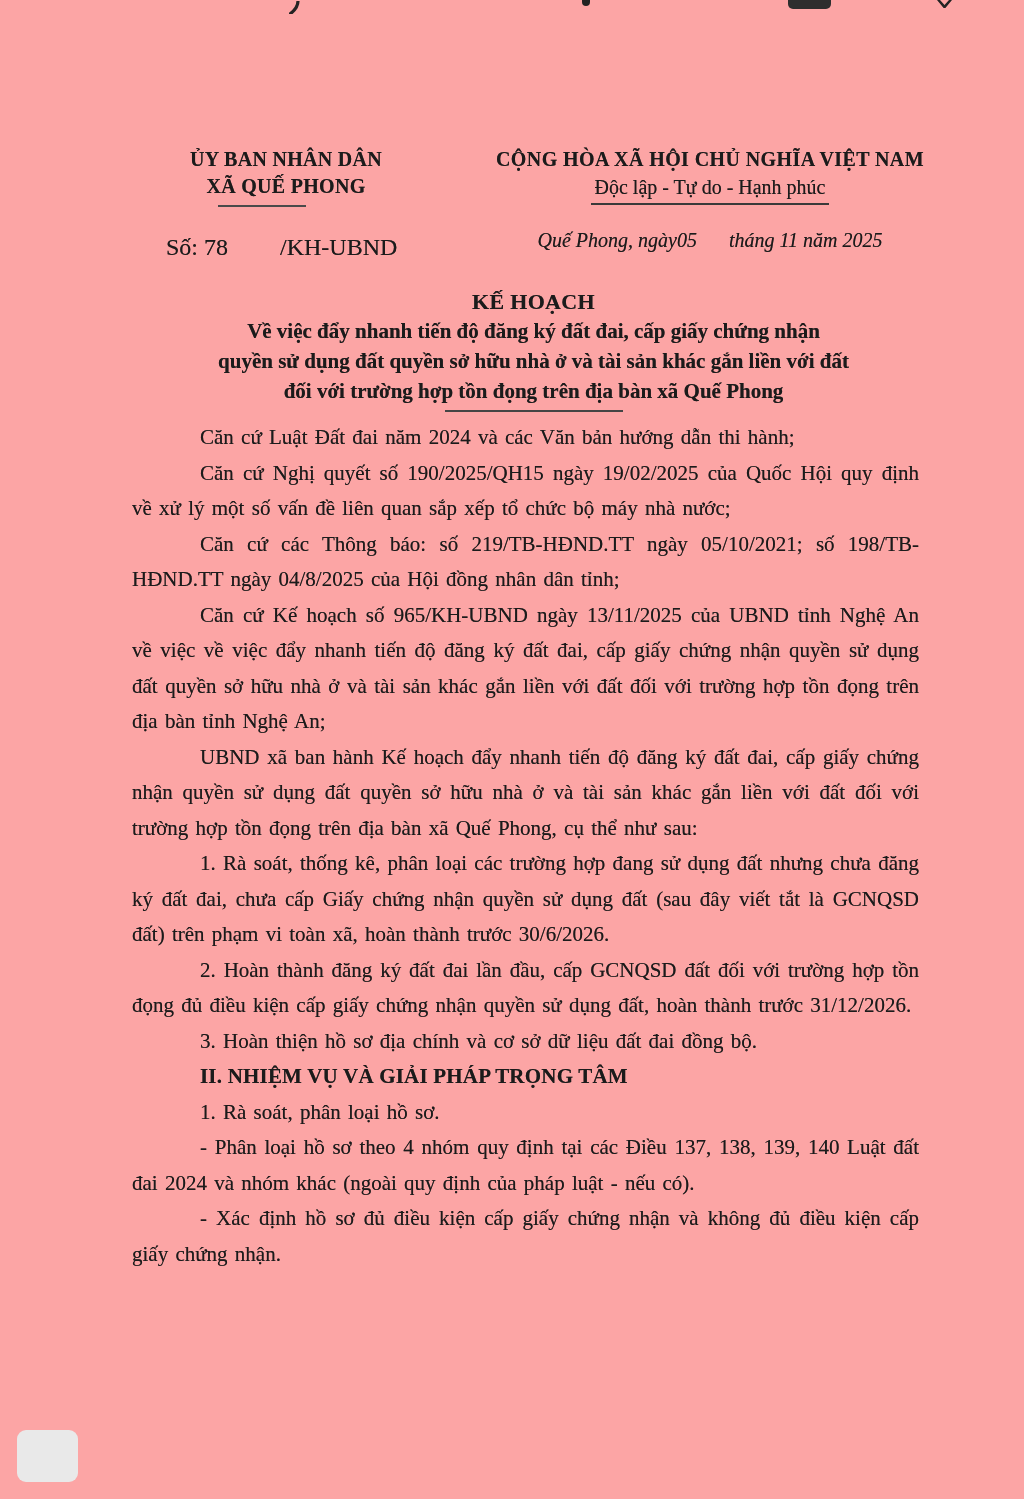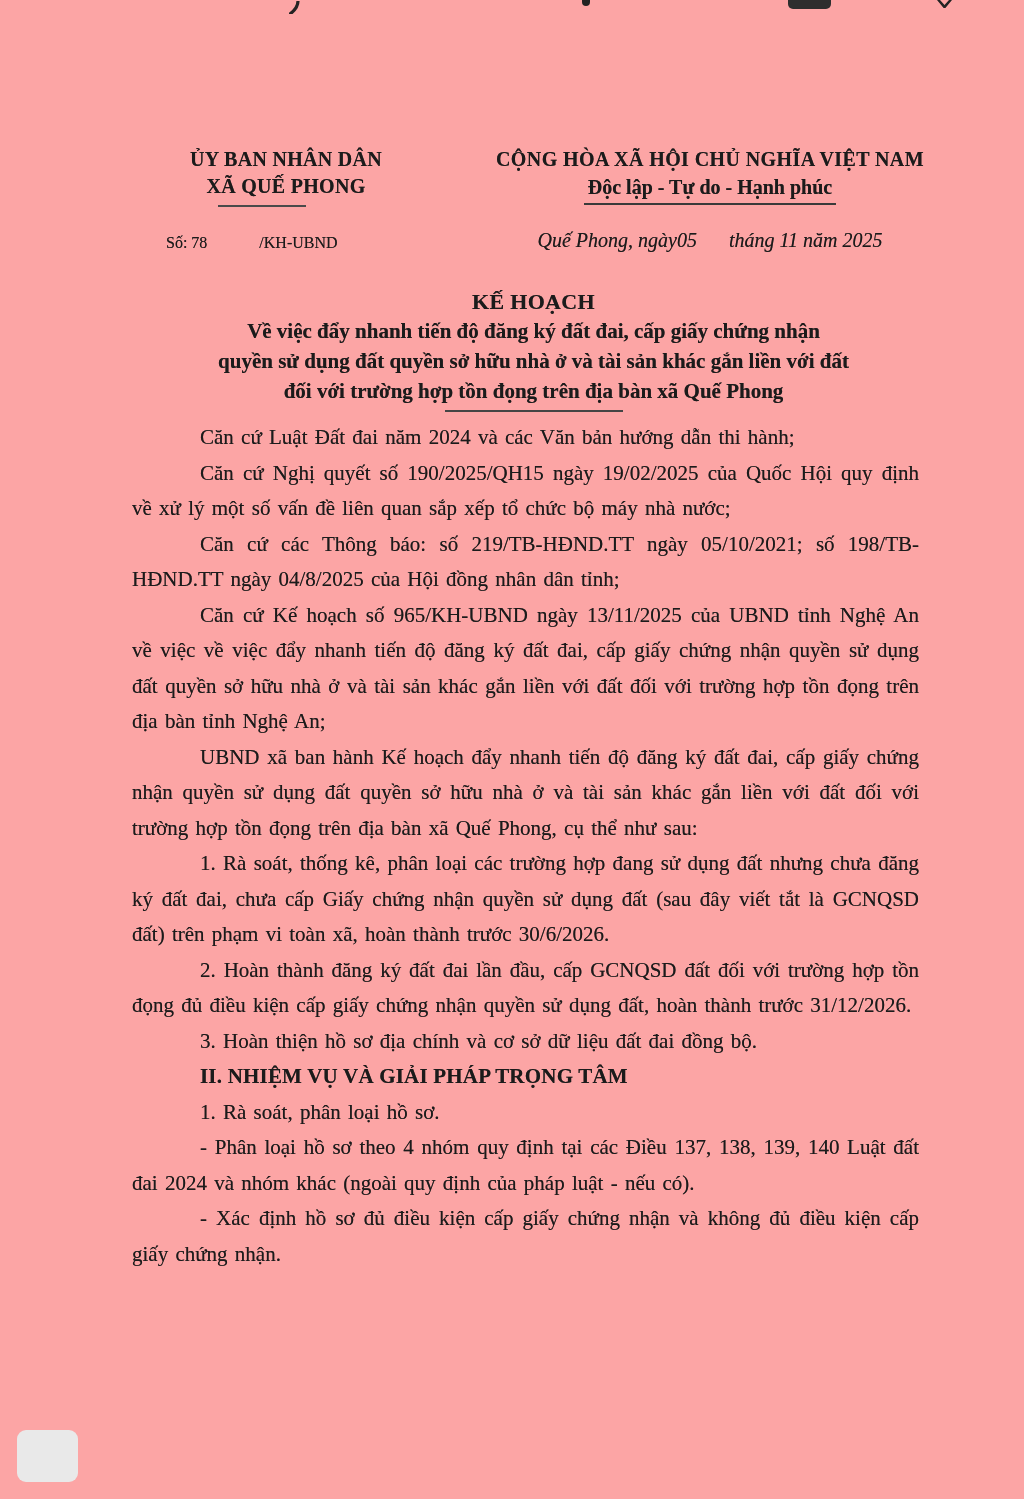--- a/index.html
+++ b/index.html
@@ -18,25 +18,25 @@
   .a-curve { left:289px; width:12px; height:13px; }
   .a-dot { left:582px; width:8px; height:6px; background:#232323; border-radius:0 0 4px 4px; }
   .a-rect { left:788px; width:43px; height:9px; background:#2e2e2e; border-radius:0 0 5px 5px; }
   .a-caret { left:937px; width:15px; height:8px; background:#232323;
              clip-path:polygon(0 0, 20% 0, 50% 62%, 80% 0, 100% 0, 56% 100%, 44% 100%); }
 
   
   .header-left { position:absolute; left:140px; top:146px; width:292px; text-align:center; }
   .org-line { font-weight:bold; font-size:20px; line-height:27px; white-space:nowrap; letter-spacing:0.3px; }
   .org-rule { width:88px; height:2px; background:#4a4a4a; margin:5px 0 0 78px; }
-  .doc-number { margin-top:27px; font-size:16px; display:flex; gap:52px; padding-left:26px; white-space:nowrap; }
+  .doc-number { margin-top:27px; font-size:24px; display:flex; gap:52px; padding-left:26px; white-space:nowrap; }
 
   .header-right { position:absolute; left:452px; top:146px; width:516px; text-align:center; }
   .national { font-weight:bold; font-size:20px; line-height:26px; white-space:nowrap; letter-spacing:0.4px; }
-  .motto { display:inline-block; font-weight:bold; font-size:20px; line-height:24px;
+  .motto { display:inline-block; font-weight:normal; font-size:20px; line-height:24px;
            border-bottom:2px solid #3a3a3a; padding:0 4px 4px 4px; margin-top:3px; white-space:nowrap; }
   .dateline { margin-top:24px; font-style:italic; font-size:20px; display:flex; justify-content:center;
               gap:32px; white-space:nowrap; }
 
   
   .title-block { position:absolute; left:140px; top:287px; width:787px; text-align:center; font-weight:bold; }
   .doc-type { font-size:22px; line-height:29px; letter-spacing:0.3px; }
   .title-line { font-size:21px; line-height:30px; }
   .title-rule { width:178px; height:2px; background:#454545; margin:4px auto 0; }
 

